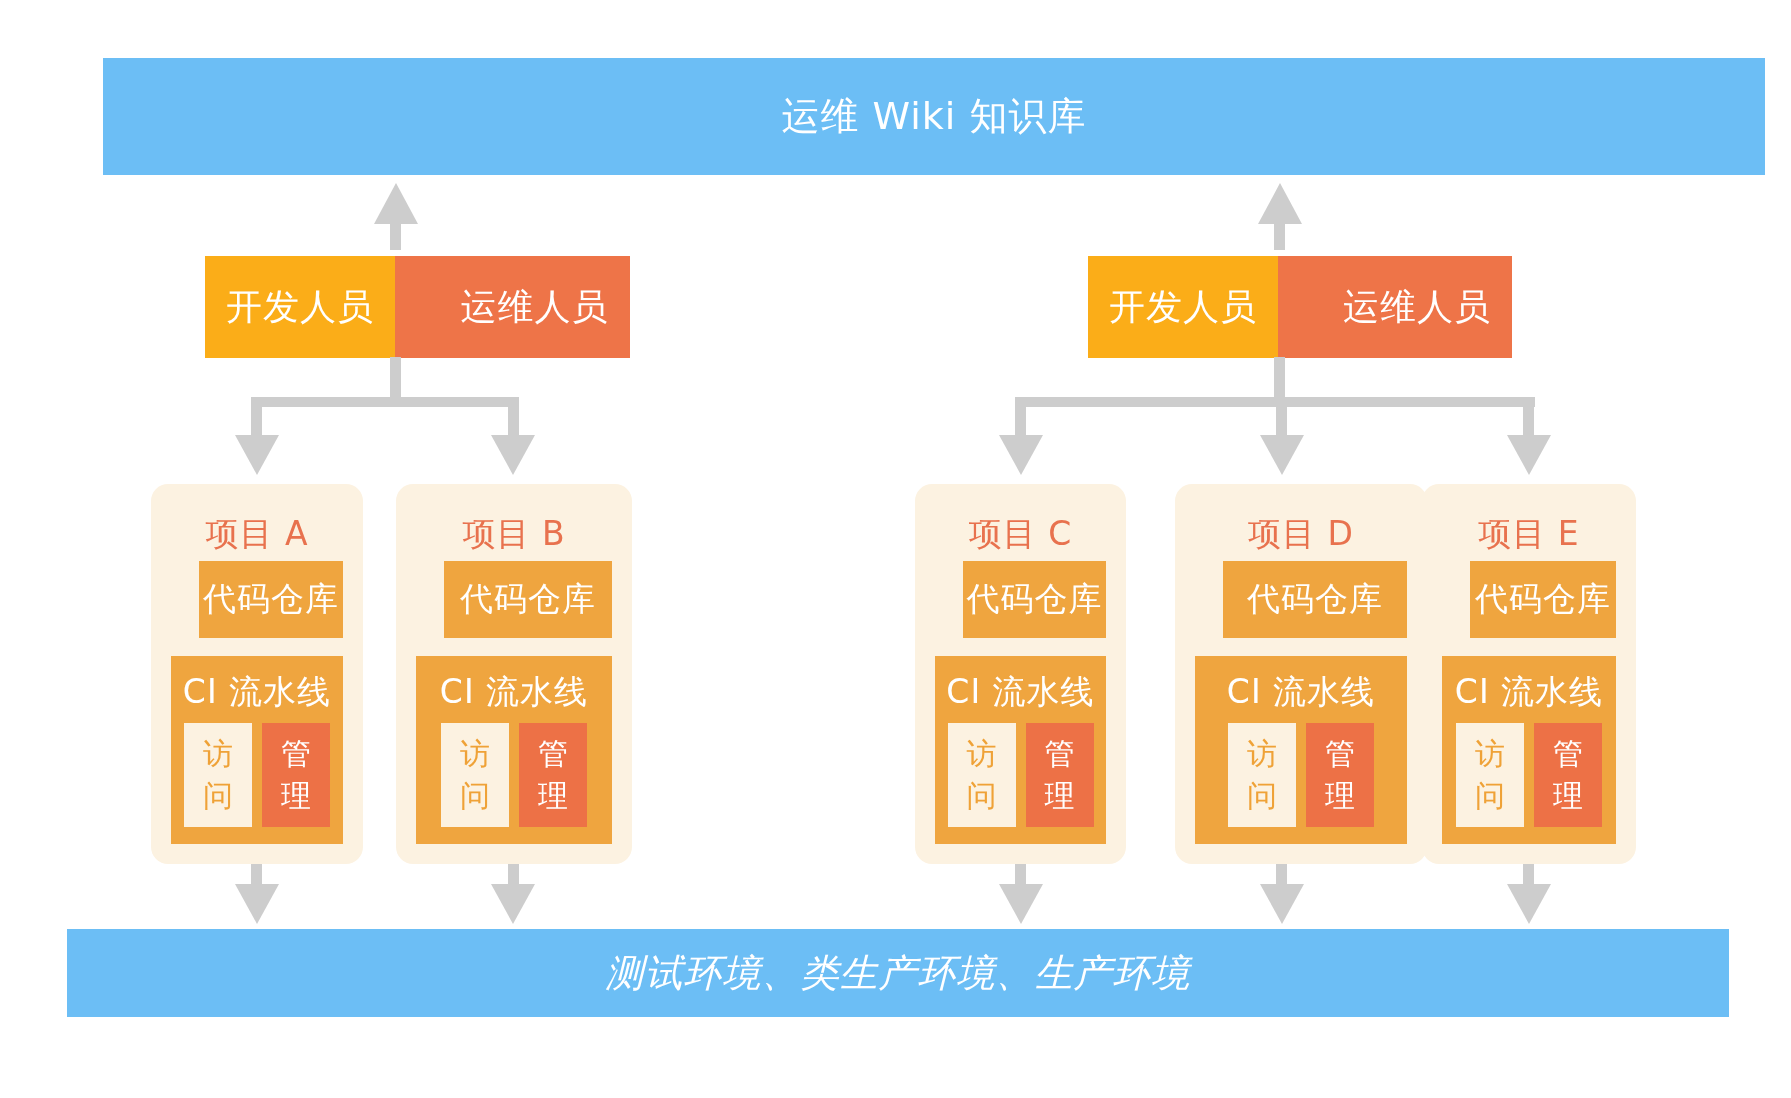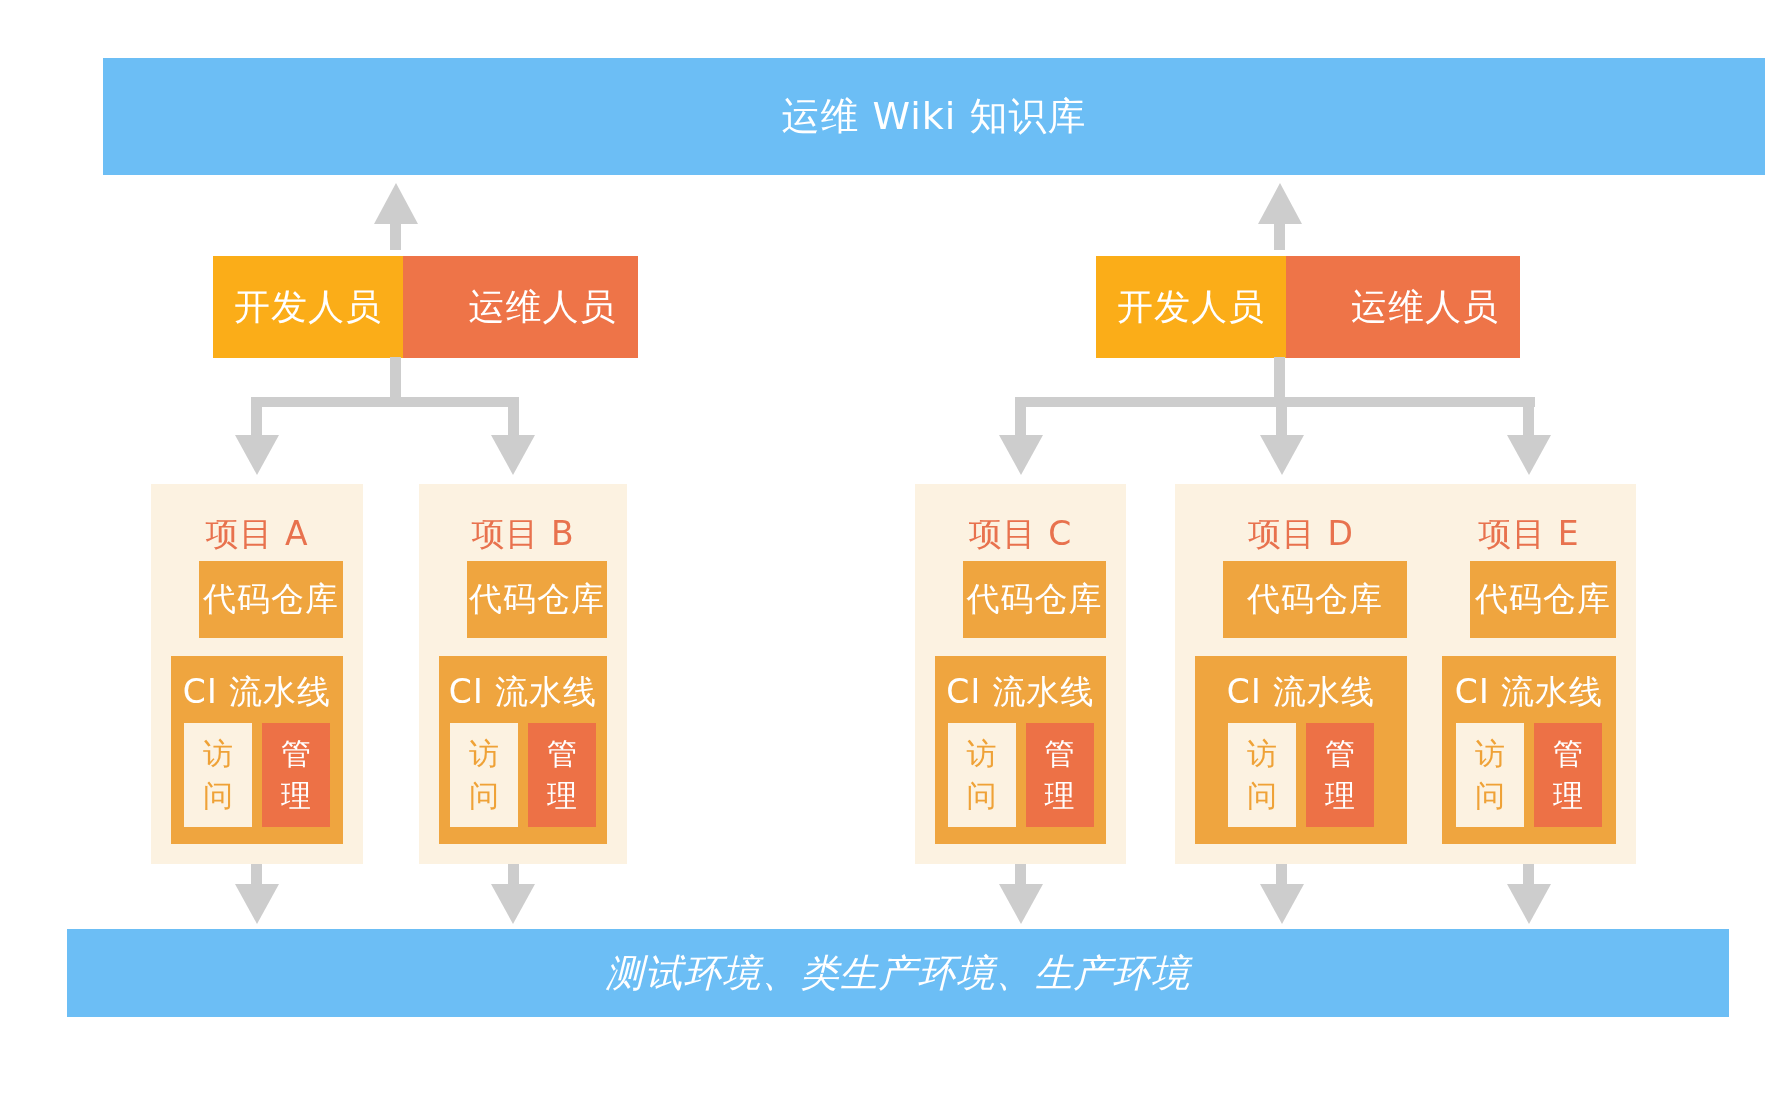--- a/index.html
+++ b/index.html
@@ -26,21 +26,20 @@
   }
   .top-bar { top: 58px; height: 117px; margin-left: 36px; }
   .bottom-bar { top: 929px; height: 88px; font-style: italic; }
 
   
   .people-row {
     position: absolute;
     top: 256px;
     height: 102px;
     display: flex;
-    margin-left: 8px;
   }
   .people-row .half {
     height: 100%;
     display: flex;
     align-items: center;
     justify-content: center;
     color: var(--text-white, #fff);
     font-size: 36px;
     font-weight: 500;
     letter-spacing: 1px;
@@ -58,20 +57,21 @@
   }
   .head-up   { border-bottom: 41px solid var(--arrow-gray, #CDCDCD); }
   .head-down { border-top:   40px solid var(--arrow-gray, #CDCDCD); }
 
   
   .project {
     position: absolute;
     top: 484px;
     height: 380px;
     background: var(--project-cream, #FCF2E1);
+    border-radius: 17px;
   }
   .project-title {
     position: absolute;
     top: 28px; left: 0; right: 0;
     text-align: center;
     font-size: 33px;
     font-weight: 500;
     color: var(--title-text, #E8724E);
     letter-spacing: 1px;
   }
@@ -185,21 +185,21 @@
             <span>问</span>
           </div>
         <div class="chip manage-chip">
             <span>管</span>
             <span>理</span>
           </div>
       </div>
     </div>
   </div>
 
-  <div class="project" style="left:419px; width:208px;">
+  <div class="project" style="left:396px; width:208px;padding-left:28px;">
     <div class="project-title">项目 B</div>
     <div class="repo-box">代码仓库</div>
     <div class="ci-box">
       <div class="ci-label">CI 流水线</div>
       <div class="ci-row">
         <div class="chip access-chip">
             <span>访</span>
             <span>问</span>
           </div>
         <div class="chip manage-chip">

